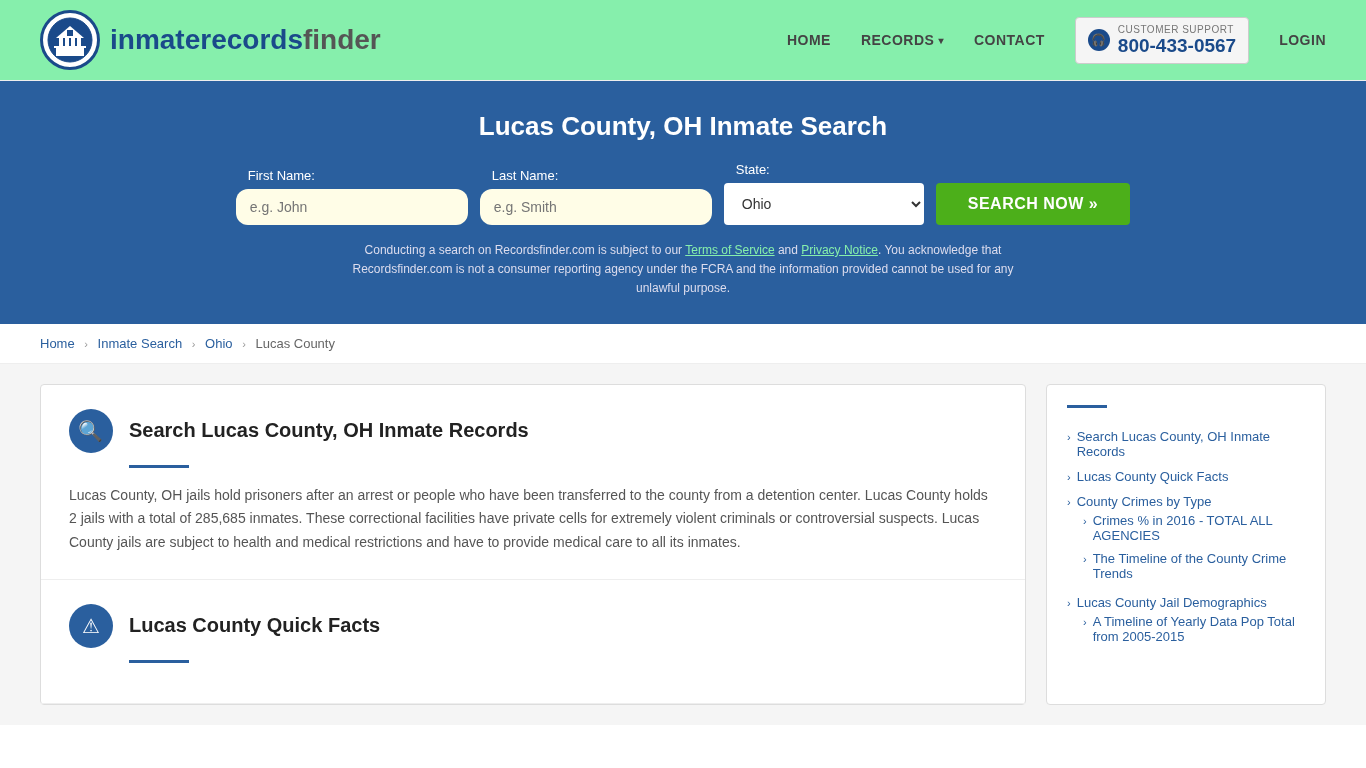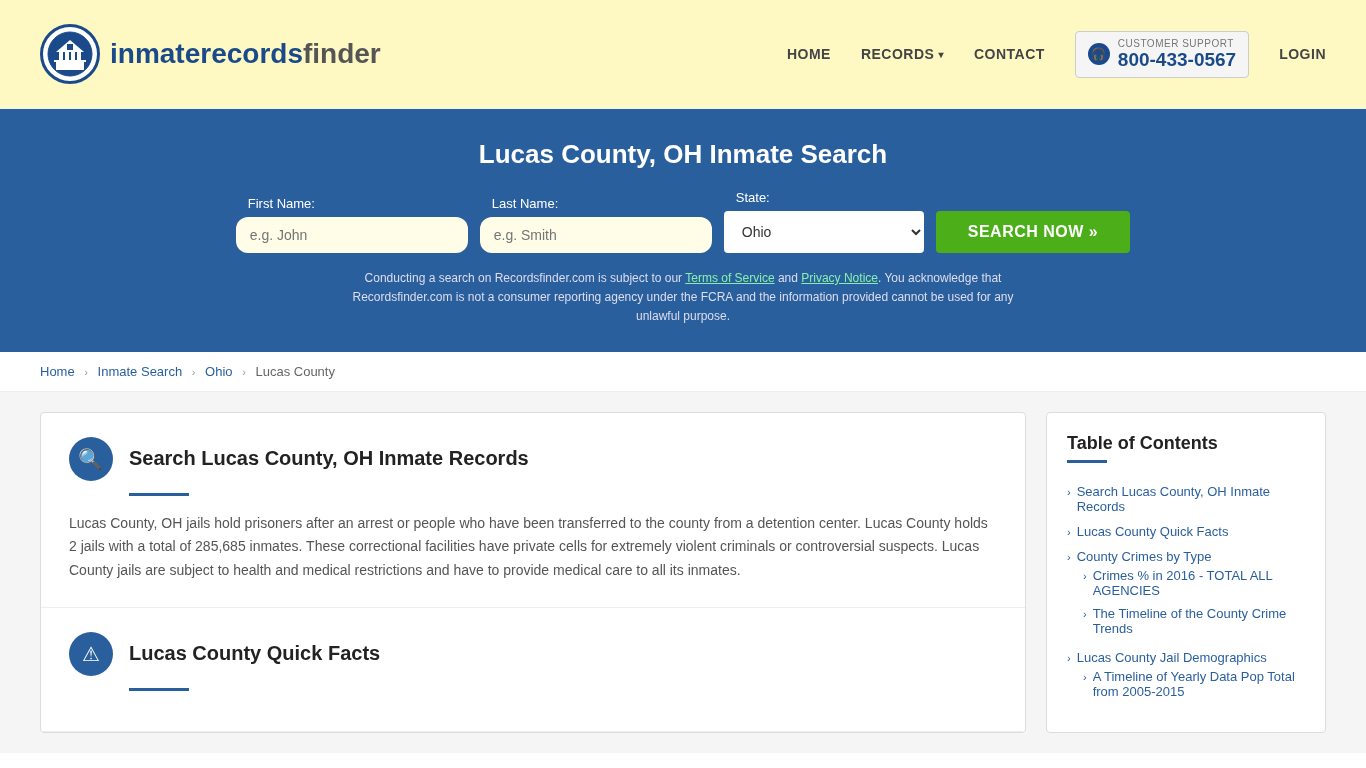--- a/index.html
+++ b/index.html
@@ -3,23 +3,23 @@
   <meta charset="utf-8">
   <style>
     * { box-sizing: border-box; margin: 0; padding: 0; }
     body { font-family: Arial, sans-serif; font-size: 14px; color: #333; background: #fff; }
 
     
     .header {
       display: flex;
       align-items: center;
       justify-content: space-between;
-      padding: 24px 40px;
+      padding: 10px 40px;
       border-bottom: 1px solid #eee;
-      background: #fef9c3;
+      background: #86efac;
     }
     .logo-area {
       display: flex;
       align-items: center;
       gap: 10px;
     }
     .logo-circle {
       width: 60px;
       height: 60px;
       border-radius: 50%;
@@ -418,21 +418,20 @@
       <div class="section-header">
         <div class="section-icon" style="background:#2a5f9e;">⚠</div>
         <h2 class="section-title">Lucas County Quick Facts</h2>
       </div>
       <div class="section-underline"></div>
     </div>
 
   </div>
 
   <aside class="content-right">
-    <div class="toc-title">Table of Contents</div>
     <div class="toc-underline"></div>
     <ul class="toc-list">
       <li>
         <a href="#">
           <span class="toc-chevron">›</span>
           <span>Search Lucas County, OH Inmate Records</span>
         </a>
       </li>
       <li>
         <a href="#">

